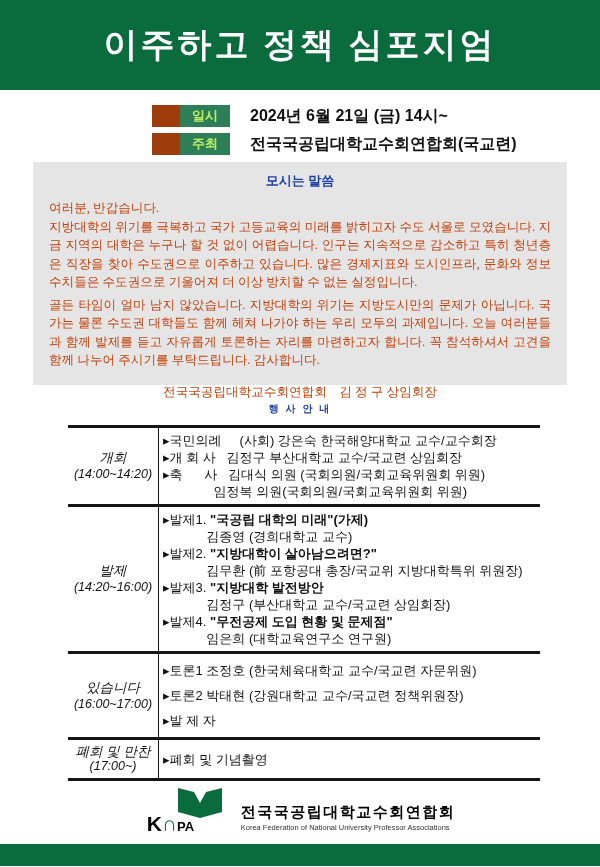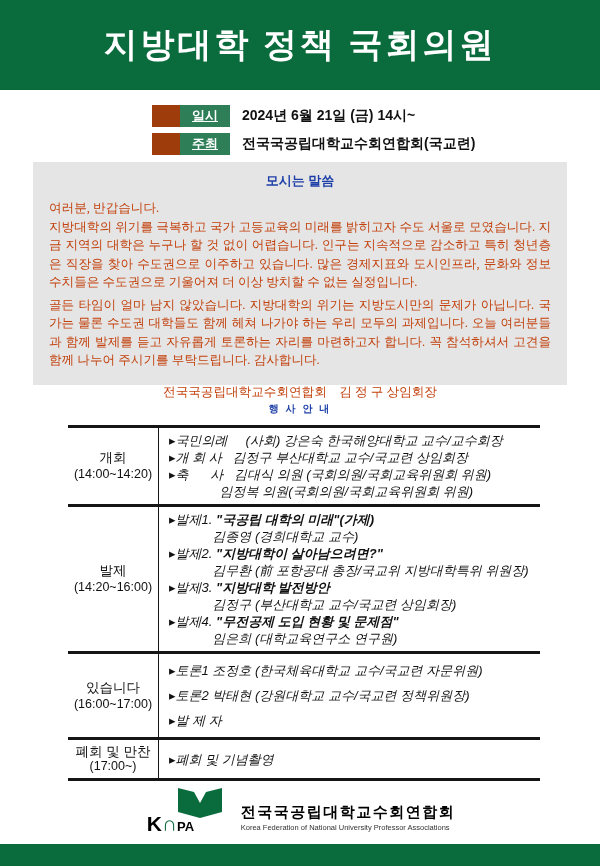--- a/index.html
+++ b/index.html
@@ -9,46 +9,46 @@
   
   .banner{height:90px;background:#0a6b3d;display:flex;align-items:center;justify-content:center;}
   .banner h1{margin:0;color:#fff;font-family:"Liberation Serif","DejaVu Serif",serif;
              font-size:34px;font-weight:700;letter-spacing:3px;}
 
   
   .info{margin:15px 0 0 152px;}
   .info-row{display:flex;align-items:center;height:22px;margin-bottom:6px;}
   .info-label{display:flex;width:78px;height:22px;background:#2e7f58;flex:0 0 auto;}
   .rust-square{width:28px;height:22px;background:#9e3d0b;flex:0 0 auto;}
-  .info-label-text{flex:1;color:#ffffff;font-weight:700;font-size:13px;
-                   display:flex;align-items:center;justify-content:center;text-decoration:underline;}
-  .info-value{margin-left:12px;font-weight:700;font-size:14px;color:#111;white-space:nowrap;}
+  .info-label-text{flex:1;color:#bef264;font-weight:700;font-size:13px;
+                   display:flex;align-items:center;justify-content:center;}
+  .info-value{margin-left:20px;font-weight:700;font-size:16px;color:#111;white-space:nowrap;}
 
   
   .invite{width:534px;height:223px;margin:7px auto 0;background:#e5e5e5;
           box-sizing:border-box;padding:8px 16px 10px;}
   .invite-heading{margin:2px 0 9px;text-align:center;color:#1d3fa8;font-size:13px;font-weight:700;}
   .invite p{margin:0;font-family:"Liberation Serif","DejaVu Serif",serif;
             font-size:12.6px;line-height:18.5px;text-align:justify;color:#c2410c;}
   .invite .p2{margin-top:4px;}
   .sig{text-align:center !important;margin-top:13px !important;white-space:pre;
        font-weight:400;font-size:13px;}
 
   
   .agenda-title{margin:17px 0 9px;text-align:center;color:#1d3fa8;font-size:10px;
                 font-weight:700;letter-spacing:2px;}
   table.agenda{border-collapse:collapse;margin-left:68px;width:472px;table-layout:fixed;}
   .agenda tr{border-top:3px solid #151515;}
   .agenda tr:last-child{border-bottom:3px solid #151515;}
   .agenda td{vertical-align:middle;}
-  .session-cell{width:90px;border-right:1.5px solid #151515;text-align:center;padding:4px 0;}
+  .session-cell{width:90px;border-right:1.5px solid #151515;text-align:center;padding:4px 0;font-style:italic;}
   .session-name{font-size:13.5px;color:#111;line-height:17px;}
   .session-time{font-size:12.5px;color:#111;line-height:17px;}
   tr.r4 .session-name,tr.r4 .session-time{line-height:15px;text-align:center;}
-  .items-cell{padding:4px 2px 4px 10px;font-style:italic;}
+  .items-cell{padding:4px 2px 4px 4px;}
   .line{white-space:pre-wrap;font-size:13px;color:#111;}
   .line .b{font-weight:700;}
   tr.r1 .line{line-height:17px;}
   tr.r2 .line{line-height:17px;}
   tr.r3 .line{line-height:25px;}
   tr.r4 .line{line-height:19px;}
 
   
   .footer{display:flex;align-items:flex-end;justify-content:center;margin-top:5px;height:48px;}
   .logo{position:relative;width:88px;height:48px;flex:0 0 auto;}
@@ -62,21 +62,21 @@
   .org-en{font-size:7.5px;color:#333;margin-top:2px;}
 
   .bottombar{position:absolute;left:0;bottom:1px;width:100%;height:22px;background:#0a6b3d;}
 </style>
 </head>
 <body>
 
 <div class="page">
 
   <header class="banner">
-    <h1>지방대학 정책 국회의원</h1>
+    <h1>이주하고 정책 심포지엄</h1>
   </header>
 
   <section class="info">
       <div class="info-row">
         <div class="info-label">
           <span class="rust-square"></span>
           <span class="info-label-text">일시</span>
         </div>
         <div class="info-value">2024년 6월 21일 (금) 14시~</div>
       </div>

